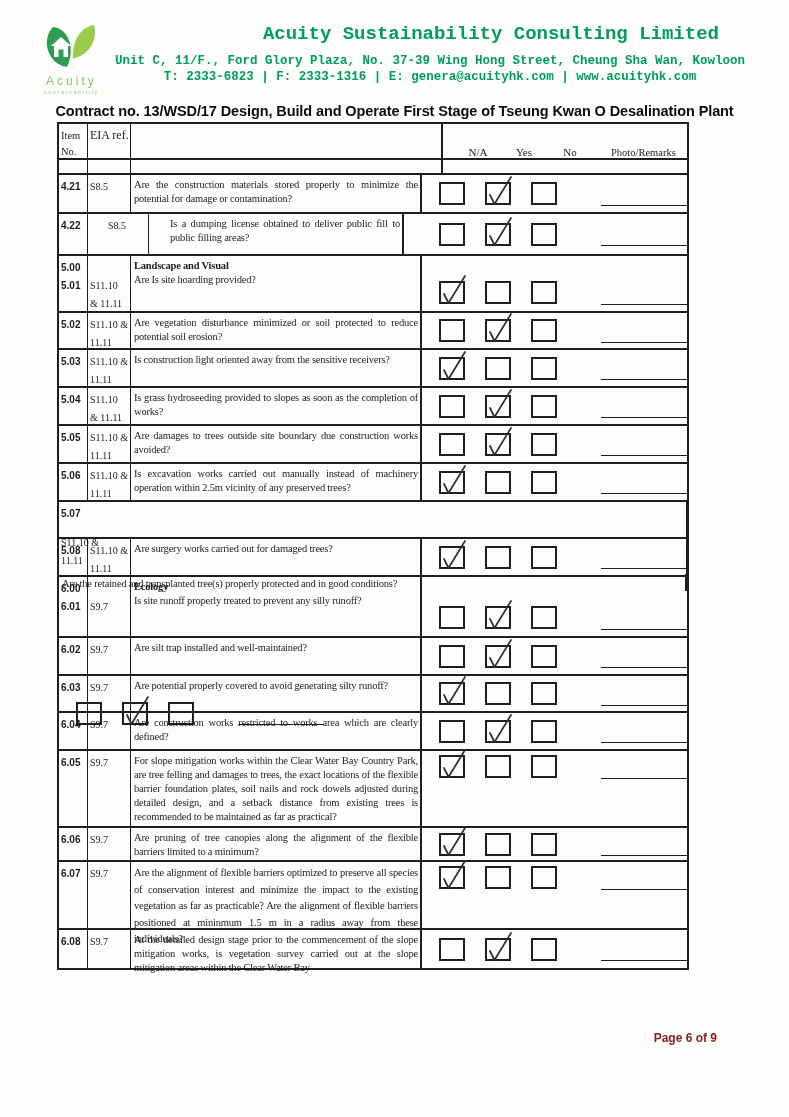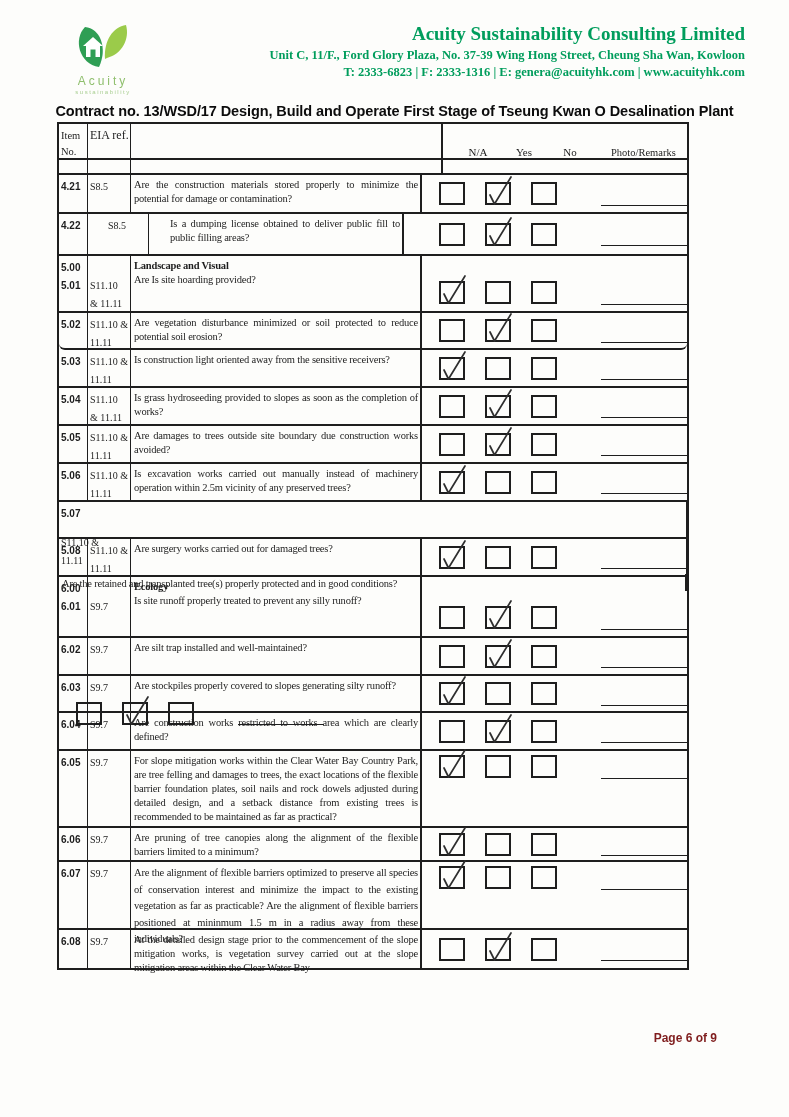--- a/index.html
+++ b/index.html
@@ -8,23 +8,23 @@
     position:relative; width:789px; height:1117px; margin:0 auto;
     background:#fdfdfb; color:#1d1d1d; overflow:hidden;
     font-family:"Liberation Serif", serif;
   }
   
   .letterhead{ position:absolute; top:23px; left:0; right:0; display:flex; }
   .logo{ width:150px; margin-left:28px; display:flex; flex-direction:column; align-items:center; }
   .logo svg{ display:block; }
   .logo-name{ font-family:"Liberation Sans",sans-serif; color:#8fbf6d; font-size:12px; letter-spacing:3px; margin-top:1px; }
   .logo-tag{ font-family:"Liberation Sans",sans-serif; color:#a9cf92; font-size:6px; letter-spacing:1.5px; margin-top:1px; }
-  .company{ flex:1; text-align:right; padding-right:44px; font-family:Liberation Serif, serif; }
+  .company{ flex:1; text-align:center; padding-right:44px; font-family:Liberation Mono, monospace; }
   .company-name{ font-size:19px; font-weight:bold; color:var(--green,#009d5c); padding-left:122px; white-space:nowrap; }
-  .company-address{ font-size:12.5px; font-weight:bold; color:var(--green,#009d5c); margin-top:3px; white-space:nowrap; }
+  .company-address{ font-size:12.5px; font-weight:bold; color:var(--green,#009d5c); margin-top:9px; white-space:nowrap; }
   .company-contact{ font-size:12.5px; font-weight:bold; color:var(--green,#009d5c); margin-top:2px; white-space:nowrap; }
   
   .doc-title{
     position:absolute; top:103px; left:0; right:0; text-align:center;
     font-family:"Liberation Sans",sans-serif; font-weight:bold; font-size:14.5px; color:#0c0c0c;
     letter-spacing:-0.1px;
   }
   
   .checklist{ position:absolute; top:122px; left:57px; width:632px; border:2px solid var(--ink,#1e1e1e); }
   .trow{ display:flex; border-bottom:2px solid var(--ink,#1e1e1e); }
@@ -179,21 +179,21 @@
               <svg class="tick" viewBox="0 0 30 34">
                 <polyline points="5,21 9.5,30 26,3"></polyline>
               </svg>
             </div>
             <div class="box"></div>
             <div class="box"></div>
             <div class="remark-line"></div>
           </div>
         </div>
       </div>
-      <div class="trow qrow" style="height: 37px; border-radius: 6px;">
+      <div class="trow qrow" style="height: 37px;">
         <div class="c c-item">
           <div class="itemno">5.02</div>
         </div>
         <div class="c c-eia">
           <div class="eiatext">S11.10 &amp;
 11.11</div>
         </div>
         <div class="c c-q">
           <div class="question">Are vegetation disturbance minimized or soil protected to reduce potential soil erosion?</div>
         </div>
@@ -403,21 +403,21 @@
         </div>
       </div>
       <div class="trow qrow" style="height: 37px;">
         <div class="c c-item">
           <div class="itemno">6.03</div>
         </div>
         <div class="c c-eia">
           <div class="eiatext">S9.7</div>
         </div>
         <div class="c c-q">
-          <div class="question">Are stockpiles properly covered to slopes generating silty runoff?</div>
+          <div class="question">Are potential properly covered to avoid generating silty runoff?</div>
         </div>
         <div class="c c-ans">
           <div class="ansrow">
             <div class="box checked">
               <svg class="tick" viewBox="0 0 30 34">
                 <polyline points="5,21 9.5,30 26,3"></polyline>
               </svg>
             </div>
             <div class="box"></div>
             <div class="box"></div>

